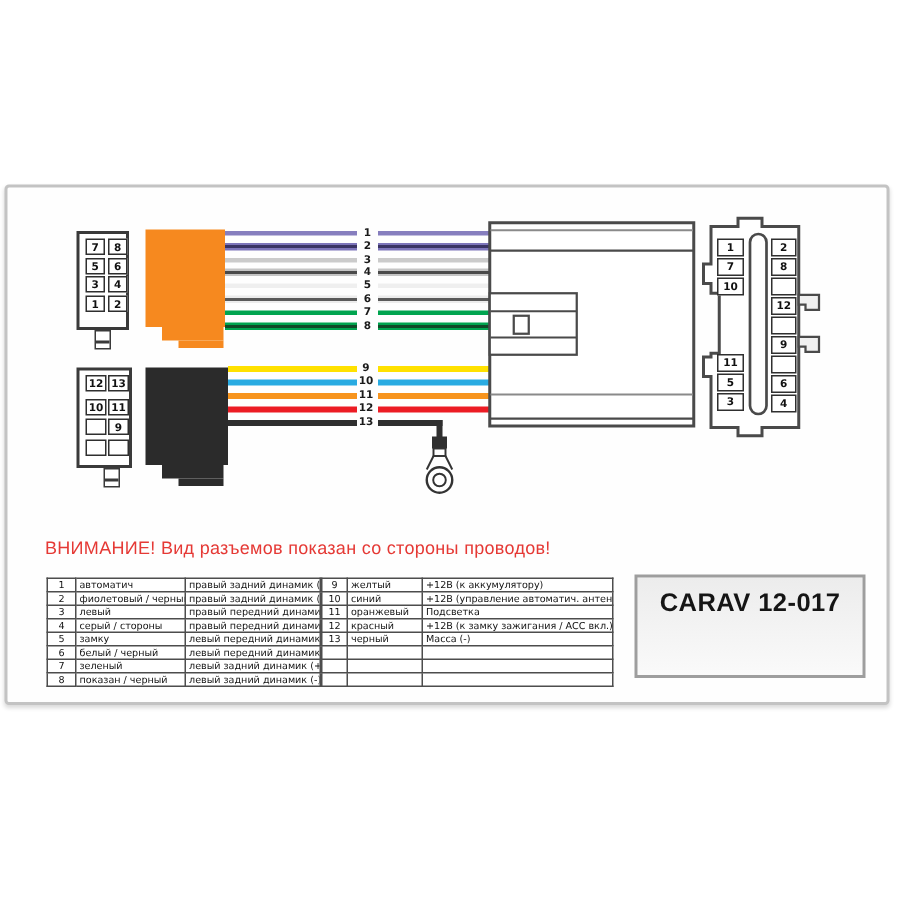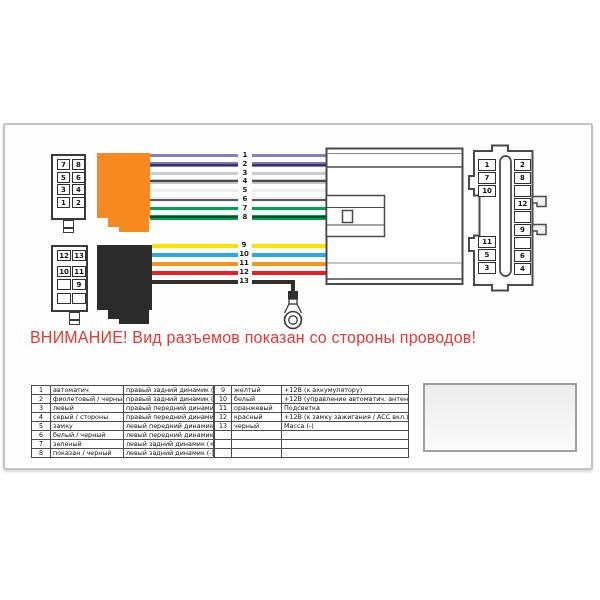--- a/index.html
+++ b/index.html
@@ -16,21 +16,21 @@
   .tab{position:absolute;border:1.5px solid #3a3a3a;background:#fff;box-sizing:border-box}
   .tab .tline{position:absolute;left:0;right:0;top:6px;height:1.5px;background:#3a3a3a}
   
   .block{position:absolute}
   
   .wire{position:absolute;height:3px}
   .wire.striped{height:5px}
   .wire.thick{height:4px}
   .wnum{position:absolute;text-align:center;font:bold 7px "DejaVu Sans",sans-serif;color:#1a1a1a}
   
-  .warning{position:absolute;left:30px;top:329px;font-size:16px;color:#e53935;letter-spacing:.2px}
+  .warning{position:absolute;left:30px;top:358px;font-size:12px;color:#e53935;letter-spacing:.2px}
   
   .ptable{position:absolute;border-collapse:collapse;table-layout:fixed;background:#fff;
           font:6.4px "DejaVu Sans",sans-serif;color:#111}
   .ptable td{border:1px solid #4d4d4d;height:8px;padding:0 2px;line-height:7px;
              white-space:nowrap;overflow:hidden}
   .ptable td.num{text-align:center;padding:0}
   
   .brandpanel{position:absolute;left:423px;top:383px;width:154px;height:69px;box-sizing:border-box;
               border:2px solid #9e9e9e;background:linear-gradient(180deg,#ececec,#fafafa)}
   .brandtitle{position:absolute;left:0;right:0;top:7px;text-align:center;
@@ -232,21 +232,21 @@
       <col style="width:127px">
     </colgroup>
   <tbody>
       <tr>
         <td class="num">9</td>
         <td>желтый</td>
         <td>+12В (к аккумулятору)</td>
       </tr>
   <tr>
         <td class="num">10</td>
-        <td>белый</td>
+        <td>синий</td>
         <td>+12В (управление автоматич. антенной)</td>
       </tr>
   <tr>
         <td class="num">11</td>
         <td>оранжевый</td>
         <td>Подсветка</td>
       </tr>
   <tr>
         <td class="num">12</td>
         <td>красный</td>
@@ -269,13 +269,14 @@
       </tr>
   <tr>
         <td class="num"></td>
         <td></td>
         <td></td>
       </tr>
 </tbody>
   </table>
 
 <div class="brandpanel">
+  <div class="brandtitle">CARAV 12-017</div>
 </div>
 
 </body></html>

